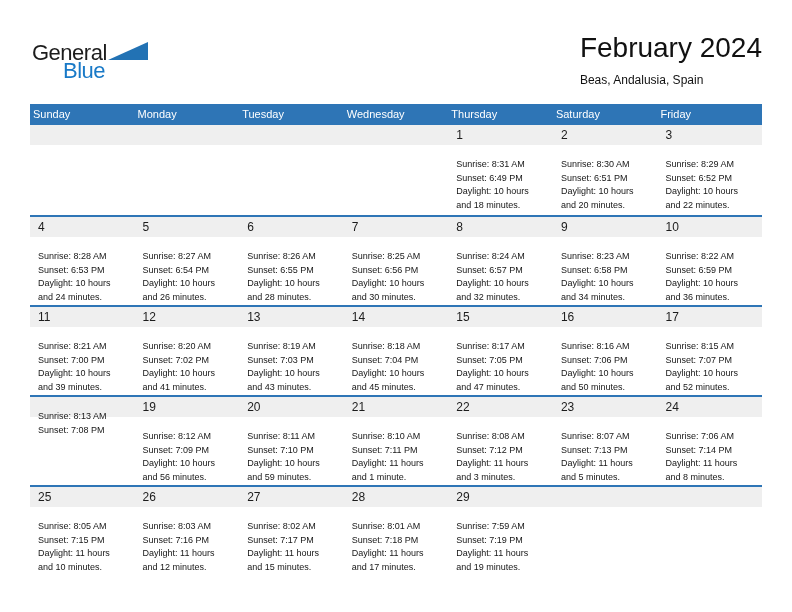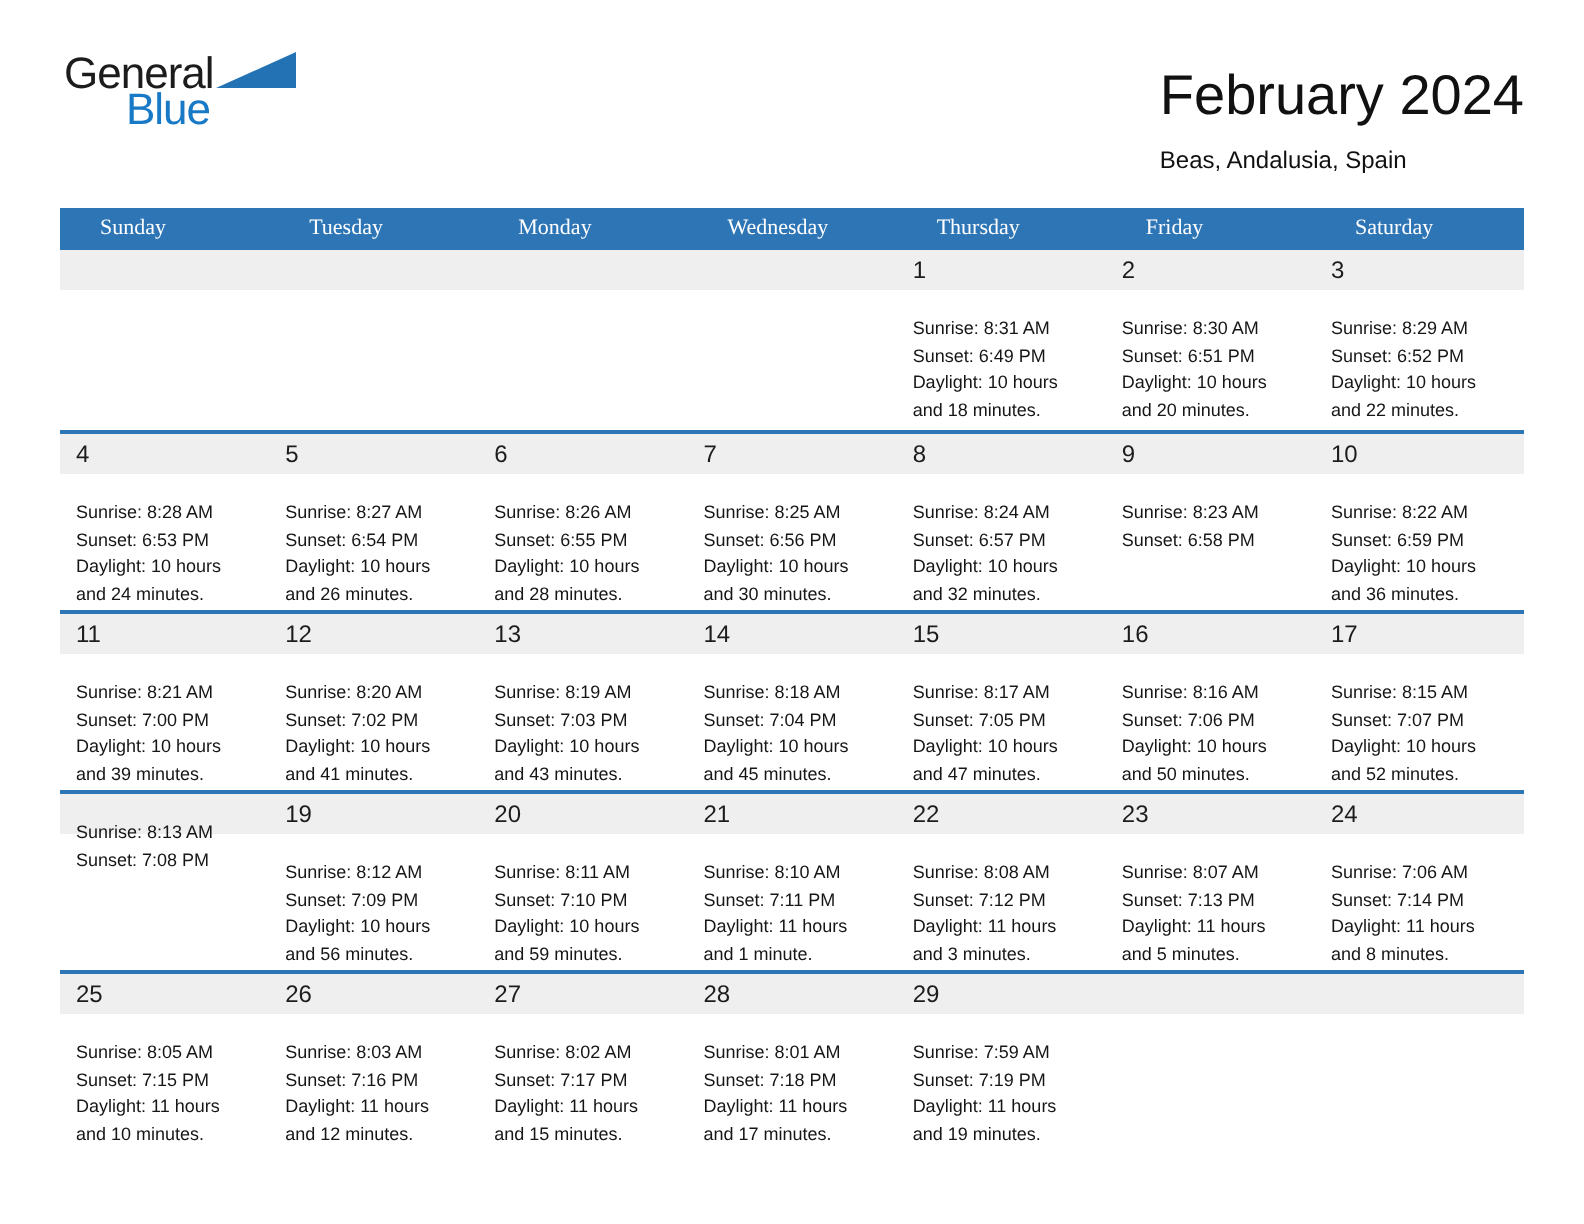--- a/index.html
+++ b/index.html
@@ -14,21 +14,21 @@
   html,body{width:792px;height:612px;}
   body{
     font-family:"Liberation Sans",sans-serif;
     background:#ffffff;
     position:relative;
     overflow:hidden;
     color:var(--text-dark);
   }
   
   .logo{
-    position:absolute;left:32px;top:22px;width:130px;height:50px;
+    position:absolute;left:32px;top:38px;width:130px;height:50px;
   }
   .logo .general{
     font-size:22px;color:#1c1c1c;letter-spacing:-0.5px;
     position:absolute;left:0;top:2px;
   }
   .logo .blue{
     font-size:22px;color:var(--logo-blue);letter-spacing:-0.5px;
     position:absolute;left:31px;top:20px;
   }
   .logo svg{position:absolute;left:76px;top:4px;}
@@ -43,21 +43,21 @@
   }
   
   .calendar{
     position:absolute;left:30px;top:104px;width:732px;
   }
   .weekday-row{
     display:flex;background:var(--header-bg);height:21px;
   }
   .weekday-cell{
     flex:1 1 0;color:#ffffff;font-size:11px;line-height:21px;
-    padding-left:20px;white-space:nowrap;overflow:hidden;font-family:Liberation Serif, serif;
+    padding-left:3px;white-space:nowrap;overflow:hidden;
   }
   .week-row{
     position:relative;display:flex;height:90px;background:#ffffff;
   }
   .week-row.with-line{border-top:2px solid var(--line-blue);height:90px;}
   .day-strip-bg{
     position:absolute;left:0;top:0;right:0;height:20px;
     background:var(--strip-gray);
   }
   .day-cell{
@@ -84,26 +84,26 @@
 </div>
 
 <div class="title-block">
   <div class="month-title">February 2024</div>
   <div class="location-subtitle">Beas, Andalusia, Spain</div>
 </div>
 
 <div class="calendar">
   <div class="weekday-row" id="weekday-row">
       <div class="weekday-cell">Sunday</div>
+      <div class="weekday-cell">Monday</div>
       <div class="weekday-cell">Tuesday</div>
-      <div class="weekday-cell">Monday</div>
       <div class="weekday-cell">Wednesday</div>
       <div class="weekday-cell">Thursday</div>
+      <div class="weekday-cell">Saturday</div>
       <div class="weekday-cell">Friday</div>
-      <div class="weekday-cell">Saturday</div>
     </div>
   <div id="weeks">
       <div class="week-row">
         <div class="day-strip-bg"></div>
         <div class="day-cell"></div>
         <div class="day-cell"></div>
         <div class="day-cell"></div>
         <div class="day-cell"></div>
         <div class="day-cell">
           <div class="day-num">1</div>
@@ -170,20 +170,21 @@
             <div>Sunrise: 8:24 AM</div>
             <div>Sunset: 6:57 PM</div>
             <div class="daylight">Daylight: 10 hours and 32 minutes.</div>
           </div>
         </div>
         <div class="day-cell">
           <div class="day-num">9</div>
           <div class="day-details">
             <div>Sunrise: 8:23 AM</div>
             <div>Sunset: 6:58 PM</div>
+            <div class="daylight">Daylight: 10 hours and 34 minutes.</div>
           </div>
         </div>
         <div class="day-cell">
           <div class="day-num">10</div>
           <div class="day-details">
             <div>Sunrise: 8:22 AM</div>
             <div>Sunset: 6:59 PM</div>
             <div class="daylight">Daylight: 10 hours and 36 minutes.</div>
           </div>
         </div>

